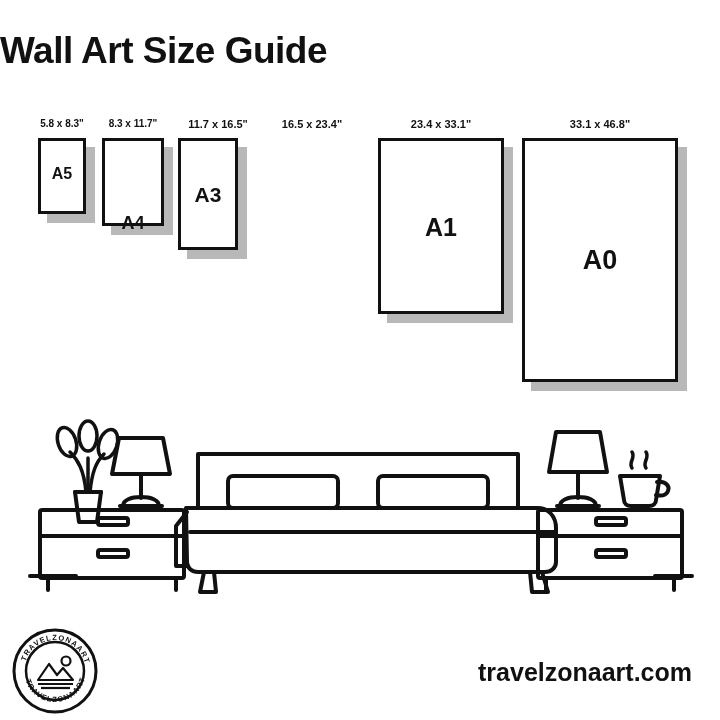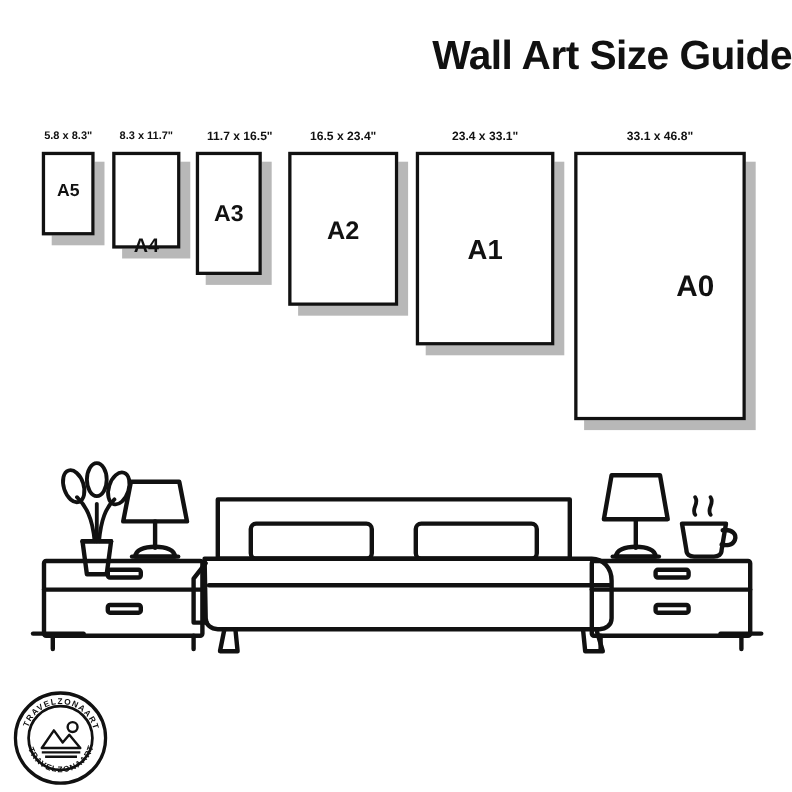--- a/index.html
+++ b/index.html
@@ -15,21 +15,21 @@
     color: #111111;
     overflow: hidden;
   }
 
   
   .title {
     position: absolute;
     top: 30px;
     left: 0;
     width: 720px;
-    text-align: right;
+    text-align: left;
     font-size: 37px;
     font-weight: bold;
     letter-spacing: -0.5px;
     color: #111111;
   }
 
   
   .frames {
     position: absolute;
     left: 0;
@@ -122,36 +122,33 @@
 
   <div class="frame-group" id="g2" style="left: 178px; top: 0px; width: 80px; height: 250px;">
     <div class="frame-dims" style="top: 118px; font-size: 11px;">11.7 x 16.5"</div>
     <div class="frame-box" style="left: 0px; top: 138px; width: 60px; height: 112px;">
       <div class="frame-label" style="font-size: 21px; top: 42.35px;">A3</div>
     </div>
   </div>
 
   <div class="frame-group" id="g3" style="left: 262px; top: 0px; width: 100px; height: 278px;">
     <div class="frame-dims" style="top: 118px; font-size: 11px;">16.5 x 23.4"</div>
-    <div class="frame-box" style="left: 0px; top: 138px; width: 100px; height: 140px;">
-      <div class="frame-label" style="font-size: 23px; top: 55.05px;">A2</div>
-    </div>
   </div>
 
   <div class="frame-group" id="g4" style="left: 378px; top: 0px; width: 126px; height: 314px;">
     <div class="frame-dims" style="top: 118px; font-size: 11px;">23.4 x 33.1"</div>
     <div class="frame-box" style="left: 0px; top: 138px; width: 126px; height: 176px;">
       <div class="frame-label" style="font-size: 25px; top: 71.75px;">A1</div>
     </div>
   </div>
 
   <div class="frame-group" id="g5" style="left: 522px; top: 0px; width: 156px; height: 382px;">
     <div class="frame-dims" style="top: 118px; font-size: 11px;">33.1 x 46.8"</div>
     <div class="frame-box" style="left: 0px; top: 138px; width: 156px; height: 244px;">
-      <div class="frame-label" style="font-size: 27px; top: 104.45px; padding-left: 32px;">A0</div>
+      <div class="frame-label" style="font-size: 27px; top: 104.45px;">A0</div>
     </div>
   </div>
 
 </div>
 
 <div class="room">
   <svg width="720" height="230" viewBox="0 0 720 230" xmlns="http://www.w3.org/2000/svg" fill="none" stroke="#111111" stroke-width="4" stroke-linecap="round" stroke-linejoin="round">
 
     <line x1="30" y1="196" x2="76" y2="196" stroke-width="4"></line>
     <line x1="655" y1="196" x2="692" y2="196" stroke-width="4"></line>
@@ -247,13 +244,14 @@
       </g>
       <text font-family="'Liberation Sans', sans-serif" font-size="7.5" font-weight="bold" fill="#111111" letter-spacing="1.1">
         <textPath href="#circTop" startOffset="10%">TRAVELZONAART</textPath>
       </text>
       <text font-family="'Liberation Sans', sans-serif" font-size="7.5" font-weight="bold" fill="#111111" letter-spacing="1.1">
         <textPath href="#circBot" startOffset="10%">TRAVELZONAART</textPath>
       </text>
     </svg>
   </div>
 
+  <div class="brand-url">travelzonaart.com</div>
 </div>
 
 </body></html>

